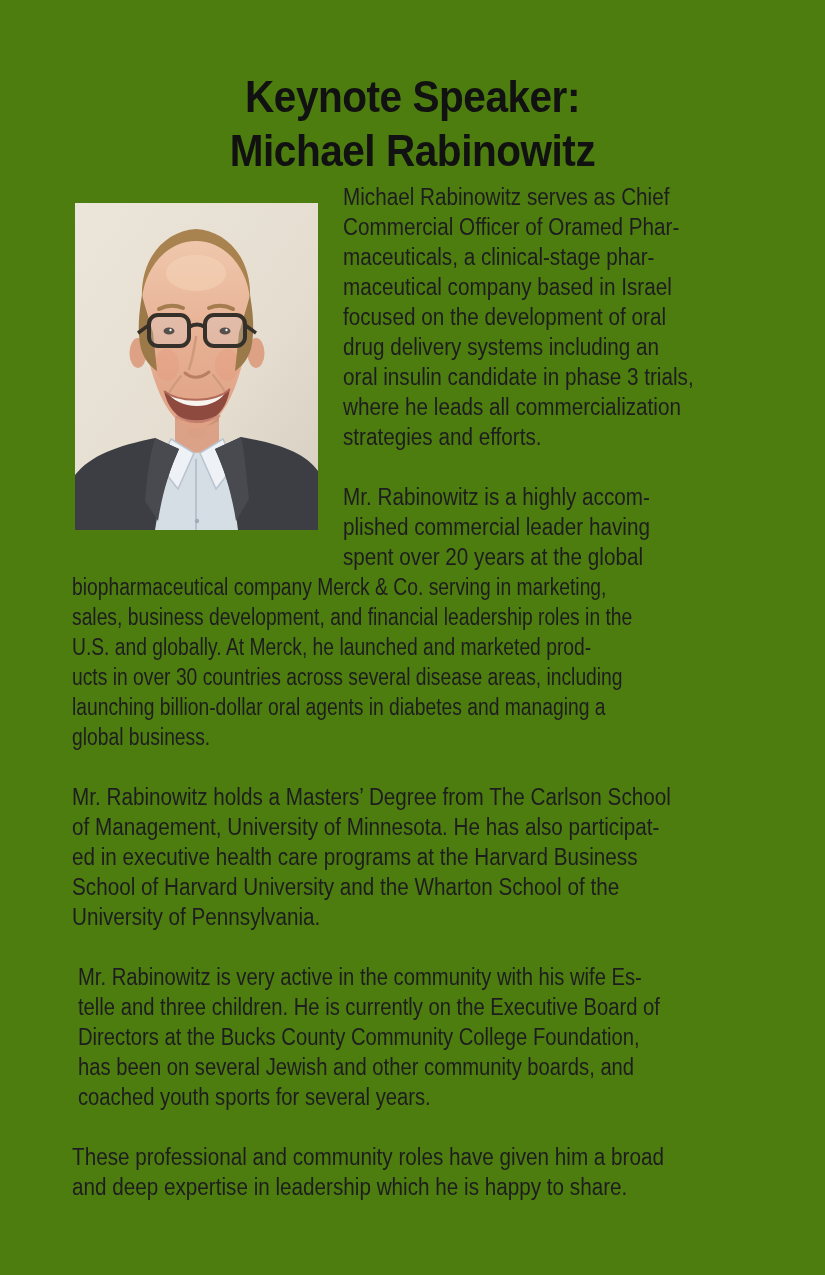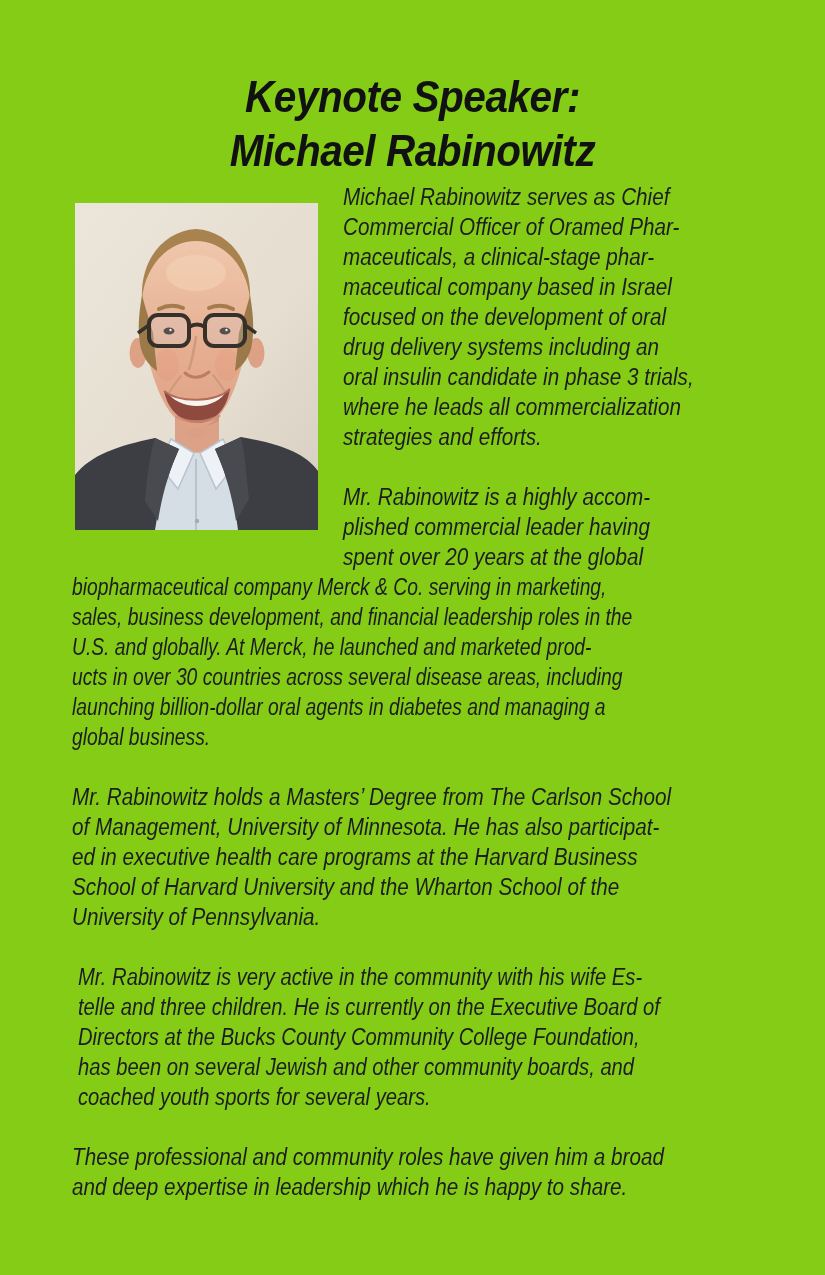--- a/index.html
+++ b/index.html
@@ -1,23 +1,22 @@
 <!DOCTYPE html>
 <html><head>
 <meta charset="utf-8">
 <style>
   html,body{margin:0;padding:0;background:#ffffff;}
   .page{
     position:relative;
     width:825px;height:1275px;
-    background:#84cc16;
+    background:#4d7c0f;
     overflow:hidden;
     font-family:"Liberation Sans", sans-serif;
     color:#1d1d1f;
-    font-style:italic;
   }
   .title{
     position:absolute;left:0;top:70px;width:825px;
     text-align:center;
     font-weight:700;
     font-size:45px;
     line-height:54px;
     color:#111111;
     transform:scaleX(0.90);
     transform-origin:50% 0;

